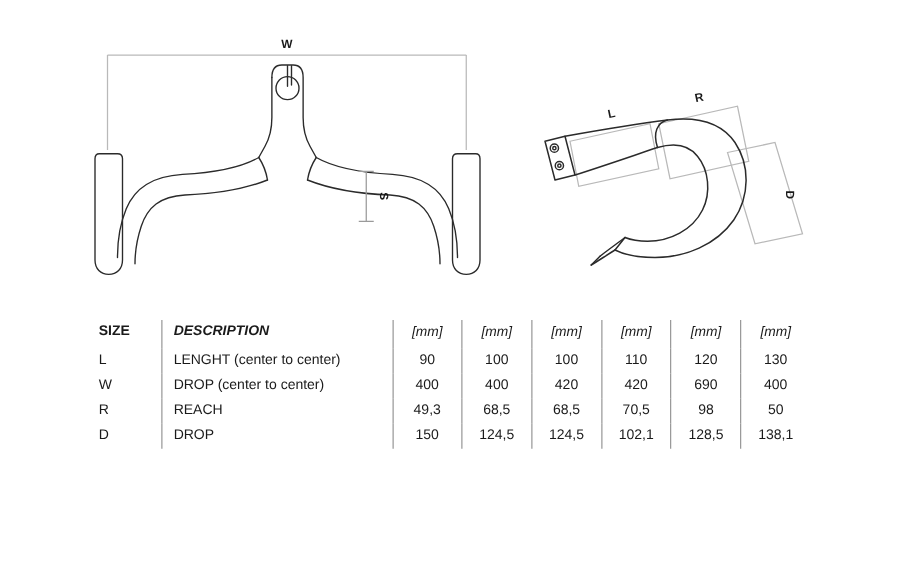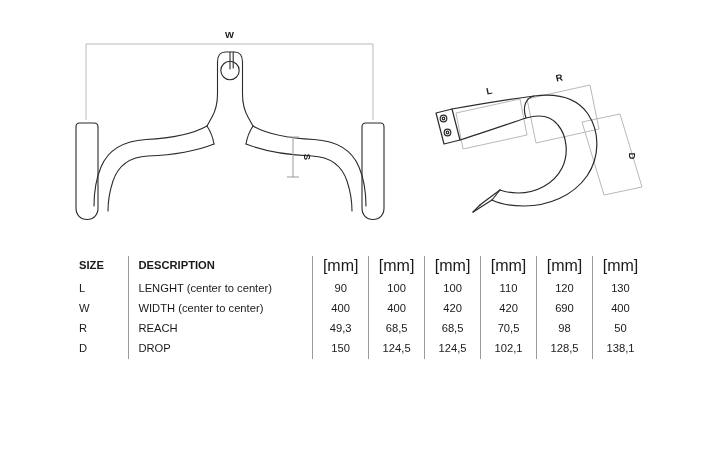--- a/index.html
+++ b/index.html
@@ -82,24 +82,25 @@
     border-left: 1px solid #9a9a9a;
   }
   .col-val {
     width: 57px;
     text-align: center;
     border-left: 1px solid #9a9a9a;
   }
   .spec-table thead .col-val,
   .spec-table thead .col-desc {
     border-left: 1px solid #9a9a9a;
+    font-style: italic;
   }
   .unit-head {
     font-weight: 400 !important;
-    font-size: 16px;
+    font-size: 11px;
   }
 </style>
 </head>
 <body>
 
 <div id="sheet">
 
   <div class="drawings">
 
     <svg id="top-view-svg" class="drawing-svg" width="320" height="200" viewBox="0 0 320 200">
@@ -247,21 +248,21 @@
         <td class="col-desc">LENGHT (center to center)</td>
         <td class="col-val">90</td>
         <td class="col-val">100</td>
         <td class="col-val">100</td>
         <td class="col-val">110</td>
         <td class="col-val">120</td>
         <td class="col-val">130</td>
       </tr>
       <tr>
         <td class="col-size">W</td>
-        <td class="col-desc">WIDTH (center to center)</td>
+        <td class="col-desc">DROP (center to center)</td>
         <td class="col-val">400</td>
         <td class="col-val">400</td>
         <td class="col-val">420</td>
         <td class="col-val">420</td>
         <td class="col-val">690</td>
         <td class="col-val">400</td>
       </tr>
       <tr>
         <td class="col-size">R</td>
         <td class="col-desc">REACH</td>

